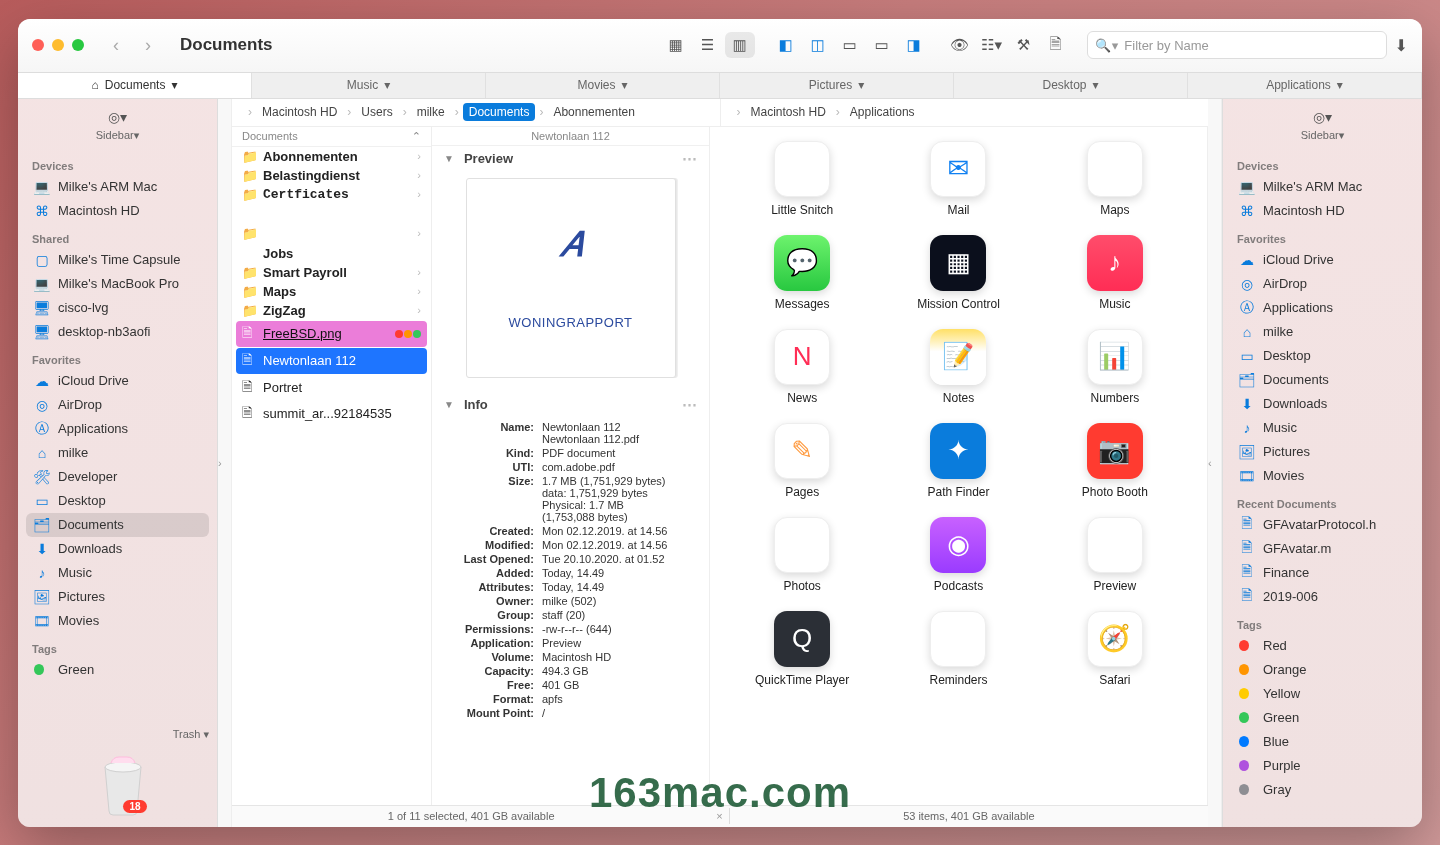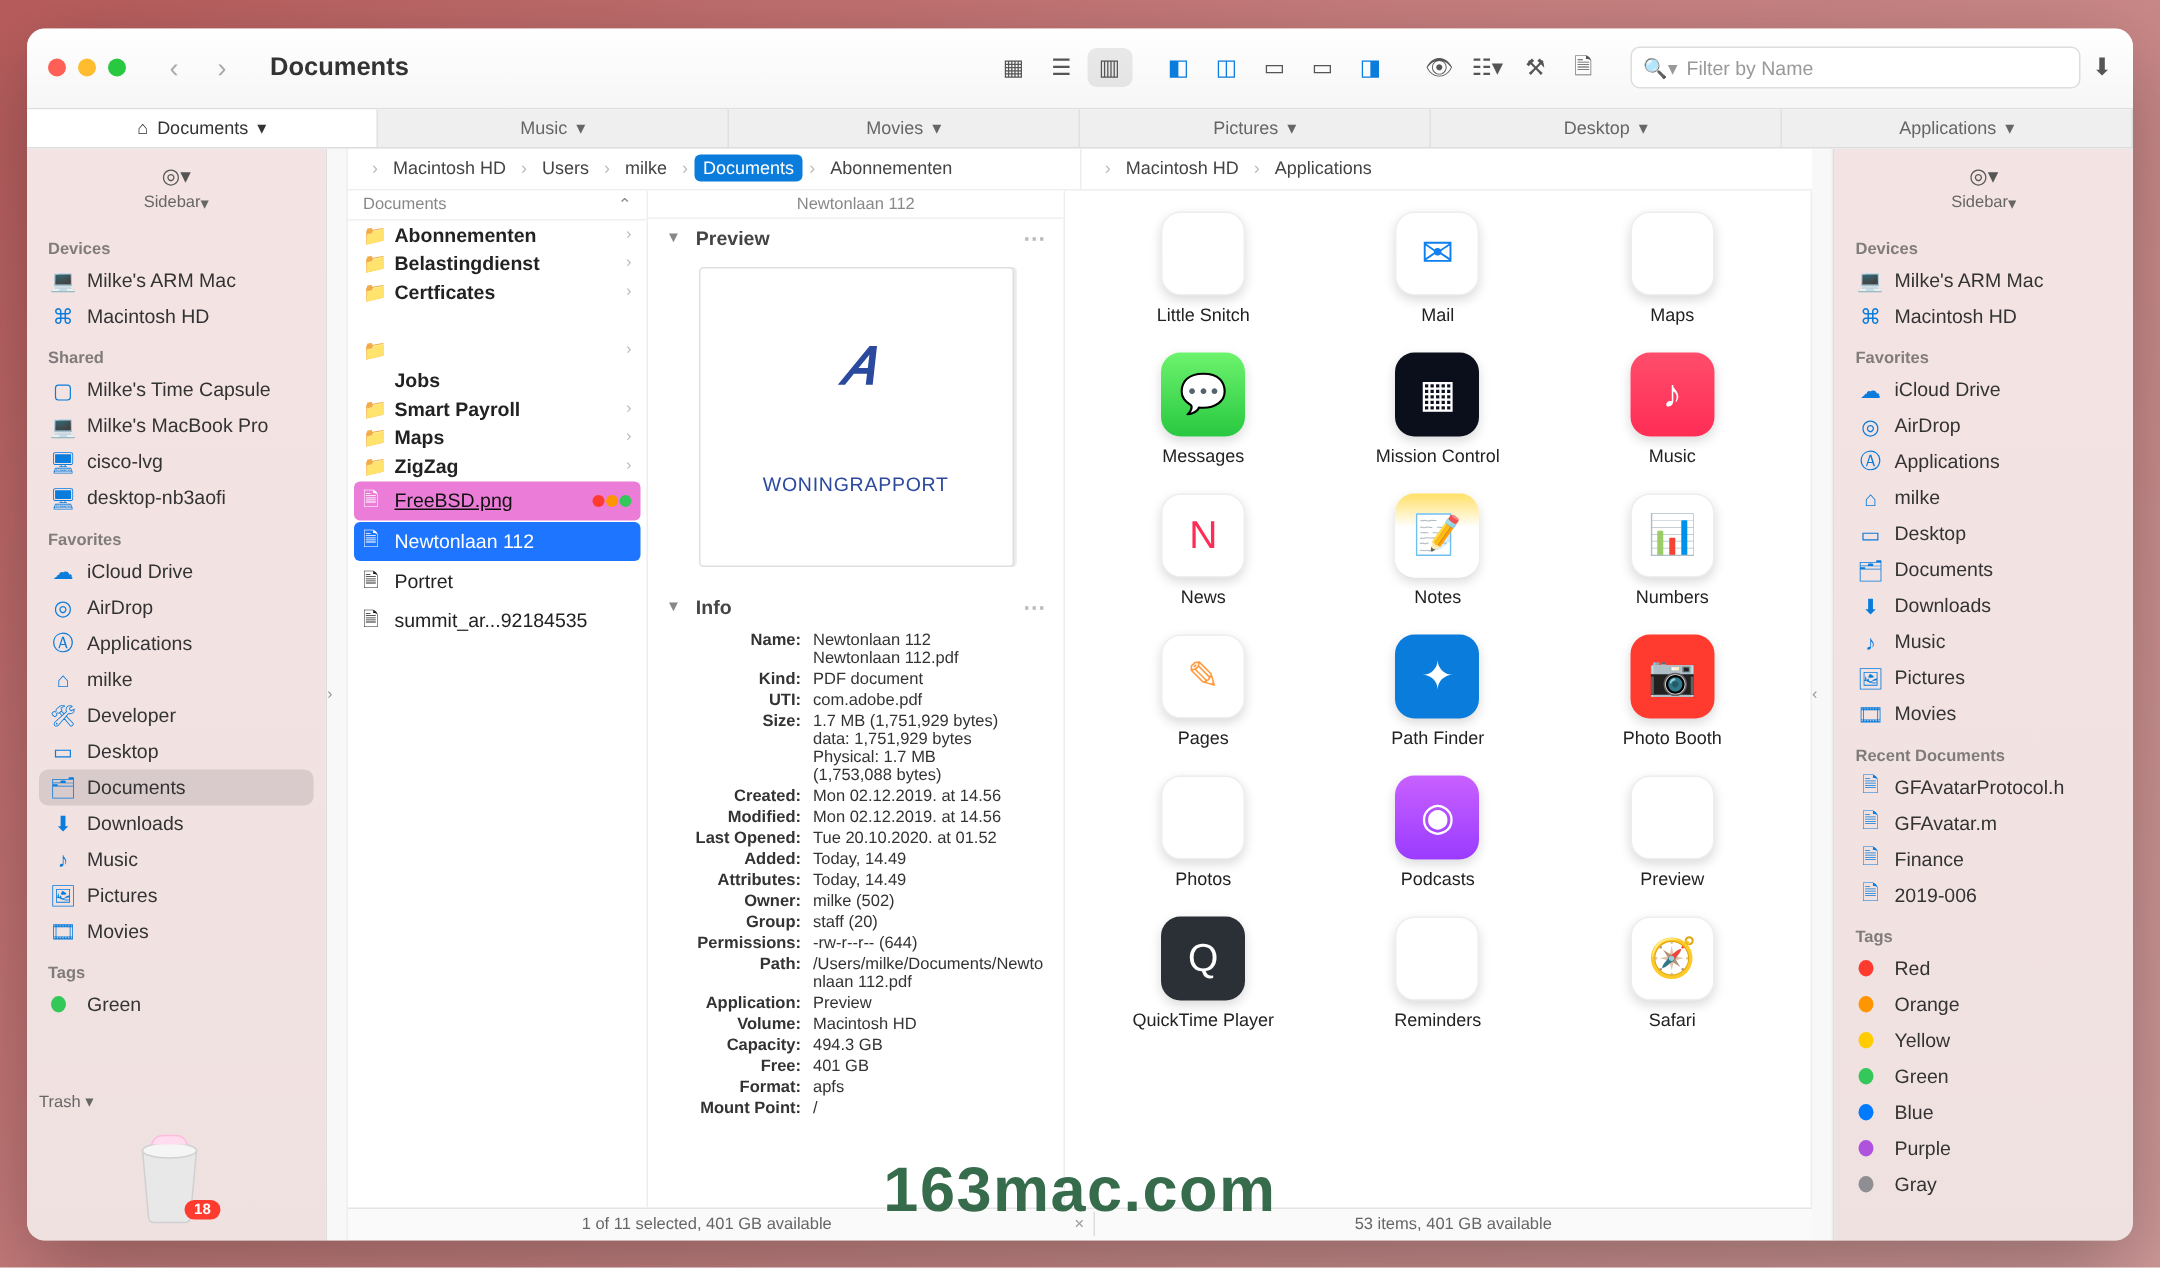--- a/index.html
+++ b/index.html
@@ -28,21 +28,21 @@
 .body { flex: 1; display: flex; overflow: hidden; }
 .sidebar { width: 200px; background: linear-gradient(to bottom, rgba(233,200,200,0.5), rgba(225,195,195,0.5)); overflow-y:auto; padding: 6px 8px 10px 8px; font-size:13px; display:flex; flex-direction:column; }
 .sidebar.right { border-left:1px solid #ddd; }
 .sidebar.left { border-right:1px solid #ddd; }
 .sb-top { display:flex; align-items:center; justify-content:center; gap:4px; color:#555; font-size:14px; padding:4px 0; }
 .sb-dropdown { display:flex; justify-content:center; font-size:11px; color:#666; margin-bottom:8px; }
 .sb-section { font-size: 11px; font-weight:600; color: rgba(80,80,80,0.7); margin: 10px 6px 3px 6px; }
 .sb-item { display:flex; align-items:center; gap:8px; padding: 4px 8px; border-radius:6px; color:#333; cursor:pointer; }
 .sb-item.active { background: rgba(0,0,0,0.10); }
 .sb-icon { width:16px; height:16px; display:flex; align-items:center; justify-content:center; color:#0a7cdc; font-size:14px; }
-.trash-area { margin-top:auto; text-align:left; padding-top:6px; }
+.trash-area { margin-top:auto; text-align:right; padding-top:6px; }
 .trash-label { font-size:11px; color:#666; margin-bottom:6px; }
 .trash-img { width:70px; height:70px; margin:0 auto; position:relative; }
 .trash-svg { width:60px; height:70px; }
 .badge { position:absolute; right:6px; bottom:4px; background:#ff3b30; color:#fff; font-size:10px; border-radius:10px; padding:1px 6px; font-weight:600; }
 
 .main { flex:1; display:flex; flex-direction:column; overflow:hidden; }
 .pathbar { height: 28px; display:flex; border-bottom:1px solid #eee; }
 .pathhalf { flex:1; display:flex; align-items:center; padding: 0 12px; font-size:12px; color:#444; gap:4px; }
 .pathhalf:first-child { border-right:1px solid #eee; }
 .crumb { padding:2px 6px; border-radius:4px; color:#444; }
@@ -309,21 +309,21 @@
                 <span style="font-weight: 600;">Abonnementen</span>
                 <span class="chev">›</span>
               </div>
               <div class="row folder">
                 <span class="ficon">📁</span>
                 <span style="font-weight: 600;">Belastingdienst</span>
                 <span class="chev">›</span>
               </div>
               <div class="row folder">
                 <span class="ficon">📁</span>
-                <span style="font-weight: 600;">Certficates</span>
+                <span style="font-weight: 600; font-family: Liberation Mono, monospace;">Certficates</span>
                 <span class="chev">›</span>
               </div>
               <div class="row folder">
                 <span class="ficon">📁</span>
                 <span style="font-weight: 600; margin-top: 40px;">Jobs</span>
                 <span class="chev">›</span>
               </div>
               <div class="row folder">
                 <span class="ficon">📁</span>
                 <span style="font-weight: 600;">Smart Payroll</span>
@@ -430,24 +430,20 @@
               </div>
               <div class="info-row">
                 <div class="info-k">Group:</div>
                 <div class="info-v">staff (20)</div>
               </div>
               <div class="info-row">
                 <div class="info-k">Permissions:</div>
                 <div class="info-v">-rw-r--r-- (644)</div>
               </div>
               <div class="info-row">
-                <div class="info-k">Path:</div>
-                <div class="info-v">/Users/milke/Documents/Newtonlaan 112.pdf</div>
-              </div>
-              <div class="info-row">
                 <div class="info-k">Application:</div>
                 <div class="info-v">Preview</div>
               </div>
               <div class="info-row">
                 <div class="info-k">Volume:</div>
                 <div class="info-v">Macintosh HD</div>
               </div>
               <div class="info-row">
                 <div class="info-k">Capacity:</div>
                 <div class="info-v">494.3 GB</div>

